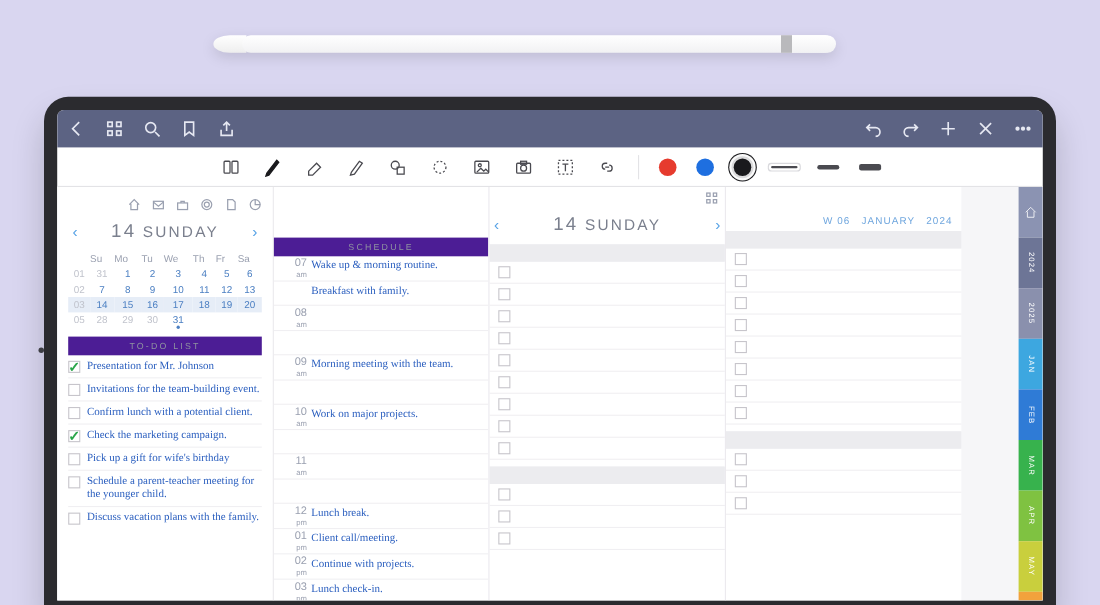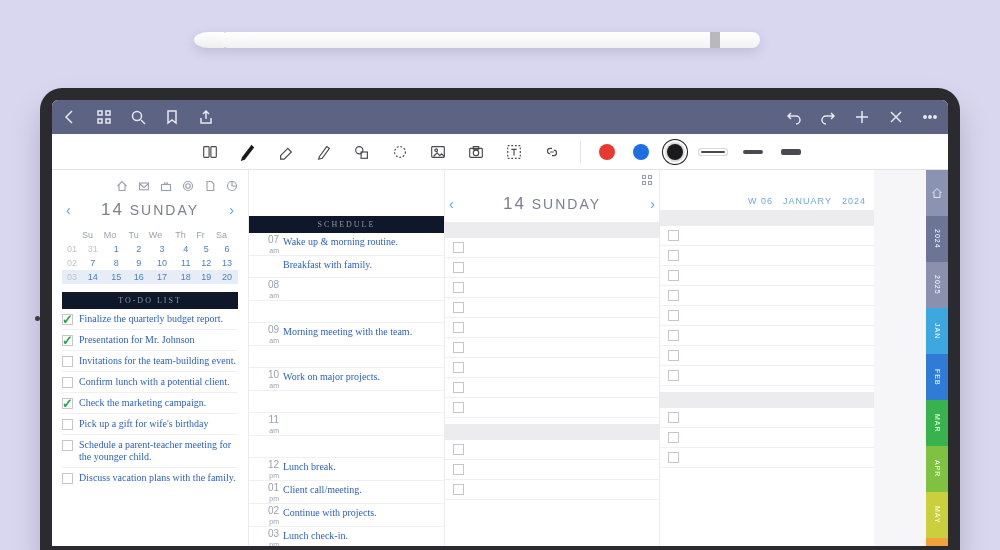--- a/index.html
+++ b/index.html
@@ -68,21 +68,21 @@
   
   .minical { font-size:9px; color:#7a7f8d; }
   .minical table { width:100%; border-collapse:collapse; }
   .minical th { color:#9aa0b0; font-weight:400; padding:2px 0; text-align:left;}
   .minical td { text-align:center; padding:2px 0; color:#4b7fc2;}
   .minical td.dim { color:#c0c3cc; }
   .minical tr.hl td { background:#e6edf7; }
   .minical td.dot{position:relative;}
   .minical td.dot::after{content:"";position:absolute;left:50%;bottom:-1px;width:3px;height:3px;border-radius:50%;background:#4b7fc2;transform:translateX(-50%);}
   
-  .sec { background:#0f172a; color:#8f93a0; font-size:8px; letter-spacing:2px; text-align:center; padding:4px 0; margin-top:8px;font-family:Liberation Serif, serif; }
+  .sec { background:#4c1d95; color:#8f93a0; font-size:8px; letter-spacing:2px; text-align:center; padding:4px 0; margin-top:8px; }
   
   .todo { padding:4px 0; border-bottom:1px solid #f0eff2; display:flex; align-items:flex-start; gap:6px; }
   .todo:last-child { border-bottom:none; }
   .chk { width:11px; height:11px; border:1px solid #c7c5cb; margin-top:1px; flex-shrink:0; position:relative; }
   .chk.done::after{ content:"✓"; position:absolute; left:-1px; top:-3px; color:#2aa54a; font-size:13px; font-weight:bold;}
   .hand { font-family: "Segoe Script","Bradley Hand","Comic Sans MS",cursive; color:#2b5fbf; font-size:10px; line-height:1.2; }
   
   .sched-row { display:flex; border-bottom:1px solid #f0eff2; min-height:22px; }
   .sched-row .time { width:30px; text-align:right; color:#9aa0b0; font-size:10px; padding-top:2px; line-height:1;}
   .sched-row .time .ampm{font-size:7px;}
@@ -288,29 +288,35 @@
                 <tr class="hl">
                   <td class="dim">03</td>
                   <td class="">14</td>
                   <td class="">15</td>
                   <td class="">16</td>
                   <td class="">17</td>
                   <td class="">18</td>
                   <td class="">19</td>
                   <td class="">20</td>
                 </tr>
+                <tr>
+                  <td class="dim">05</td>
+                  <td class="dim">28</td>
+                  <td class="dim">29</td>
+                  <td class="dim">30</td>
+                  <td class=" dot">31</td>
+                  <td class="dim"></td>
+                  <td class="dim"></td>
+                  <td class="dim"></td>
+                </tr>
               </tbody>
             </table>
         </div>
         <div class="sec">TO-DO LIST</div>
         <div id="todo-list">
-            <div class="todo">
-              <span class="chk done"></span>
-              <span class="hand">Finalize the quarterly budget report.</span>
-            </div>
             <div class="todo">
               <span class="chk done"></span>
               <span class="hand">Presentation for Mr. Johnson</span>
             </div>
             <div class="todo">
               <span class="chk"></span>
               <span class="hand">Invitations for the team-building event.</span>
             </div>
             <div class="todo">
               <span class="chk"></span>

